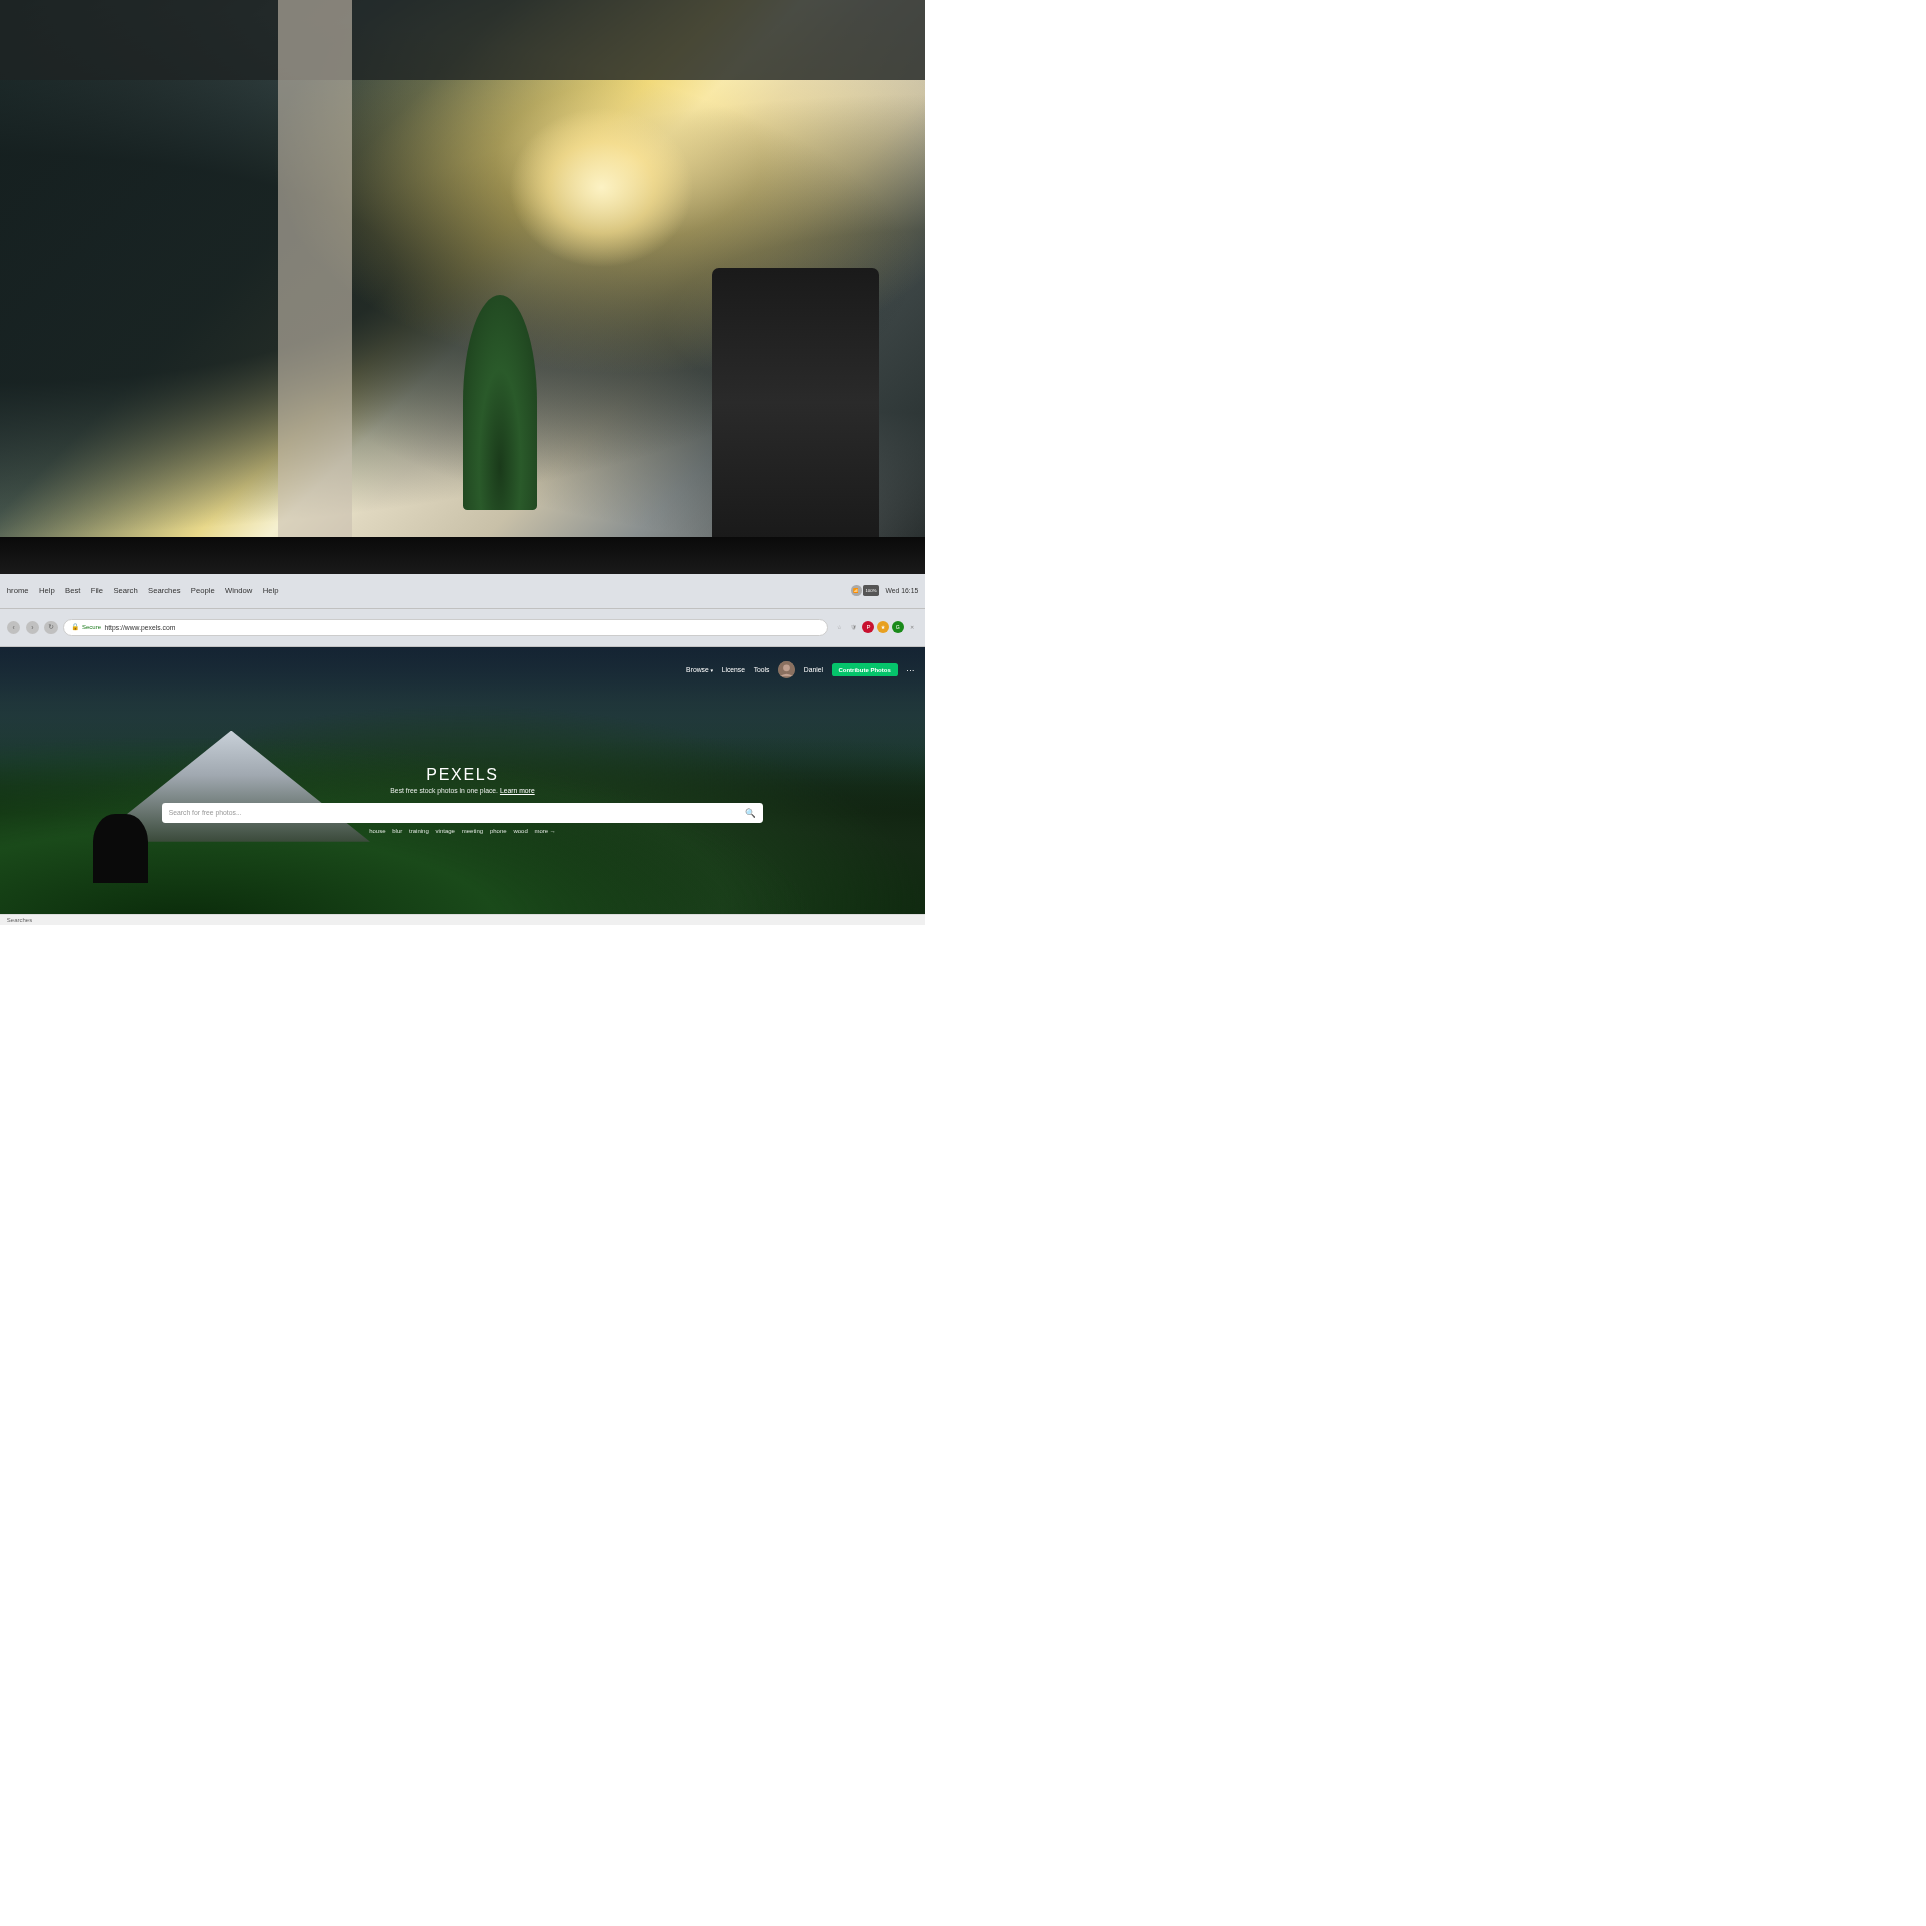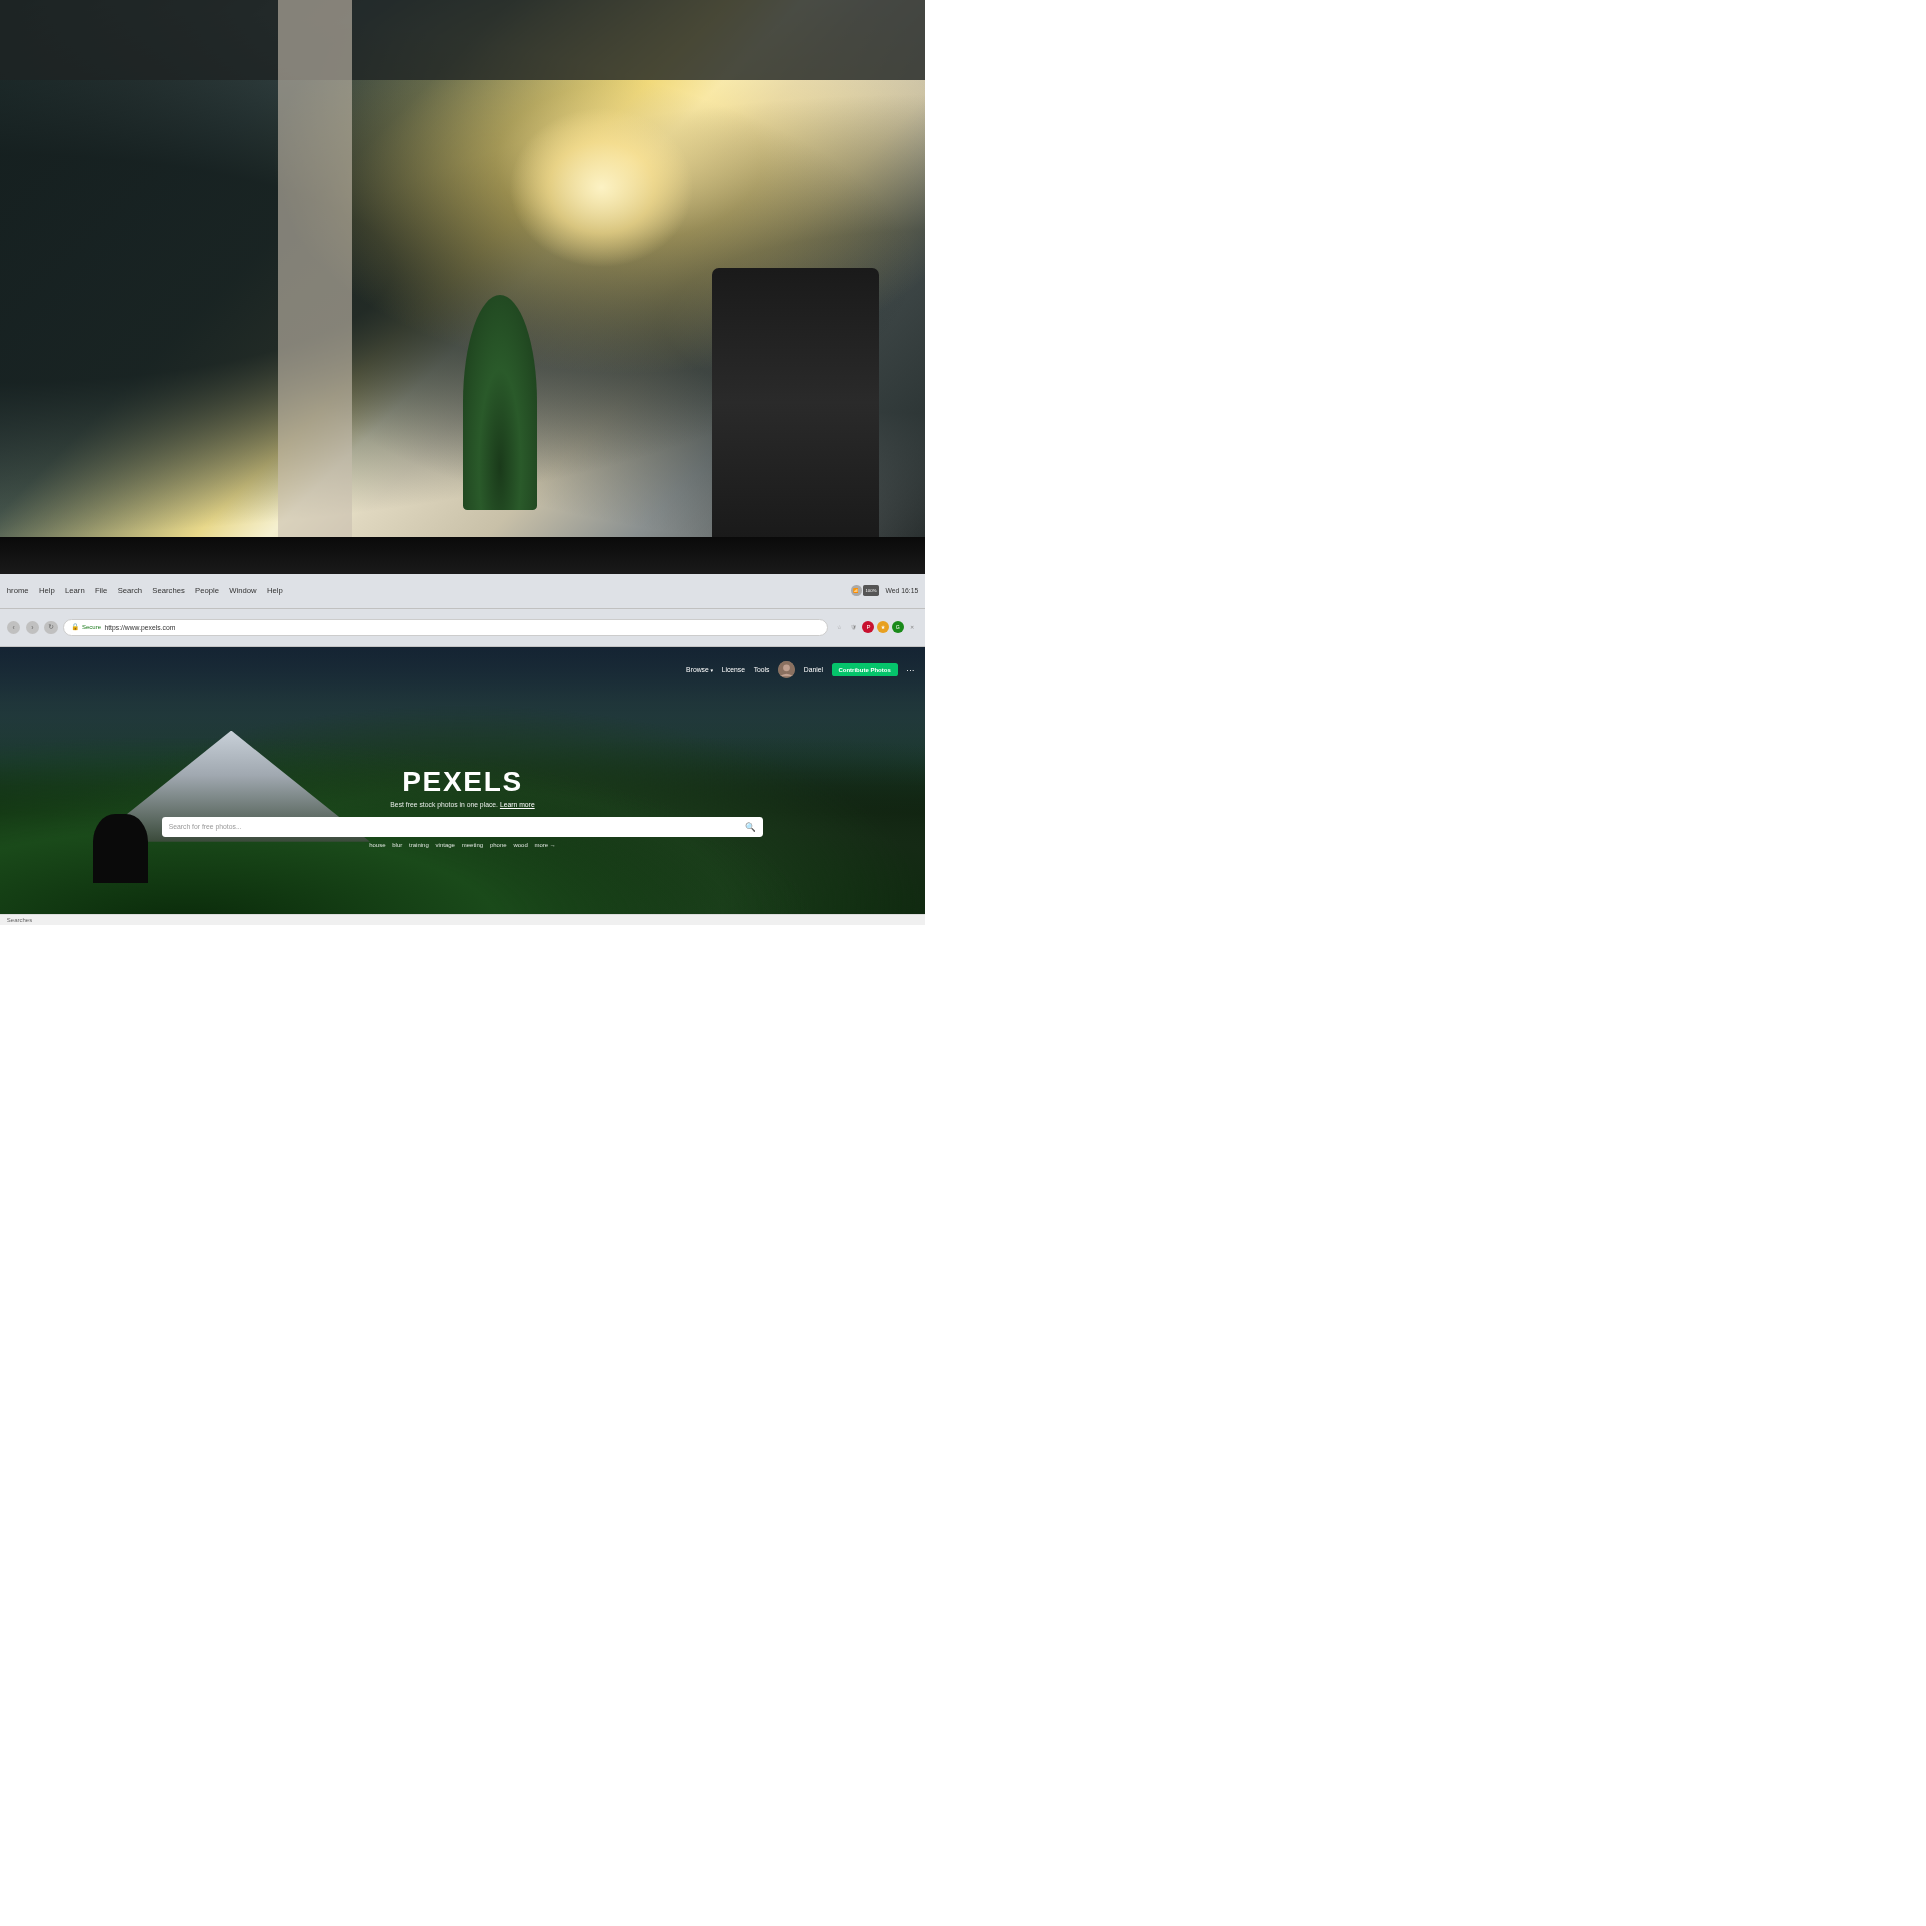--- a/index.html
+++ b/index.html
@@ -355,22 +355,22 @@
       left: 0;
       width: 100%;
       display: flex;
       flex-direction: column;
       align-items: center;
       z-index: 10;
       padding-top: 8%;
     }
 
     .pexels-logo {
-      font-size: 28px;
-      font-weight: 700;
+      font-size: 16px;
+      font-weight: 400;
       color: white;
       letter-spacing: 1.7px;
       font-family: 'Arial Black', Arial, sans-serif;
     }
 
     .hero-tagline {
       font-size: 6.8px;
       color: rgba(255,255,255,0.9);
       margin-top: 3.4px;
     }
@@ -484,21 +484,21 @@
 </div>
 
 <div class="monitor-bezel-top"></div>
 
 <div class="screen-area">
 
   <div class="chrome-bar">
     <div class="chrome-menu">
       <span class="chrome-menu-item">hrome</span>
       <span class="chrome-menu-item">Help</span>
-      <span class="chrome-menu-item">Learn</span>
+      <span class="chrome-menu-item">Best</span>
       <span class="chrome-menu-item">File</span>
       <span class="chrome-menu-item">Search</span>
       <span class="chrome-menu-item">Searches</span>
       <span class="chrome-menu-item">People</span>
       <span class="chrome-menu-item">Window</span>
       <span class="chrome-menu-item">Help</span>
     </div>
     <div class="chrome-status-bar">
       <div class="toolbar-icons">
         <div class="toolbar-icon-dot">📶</div>

